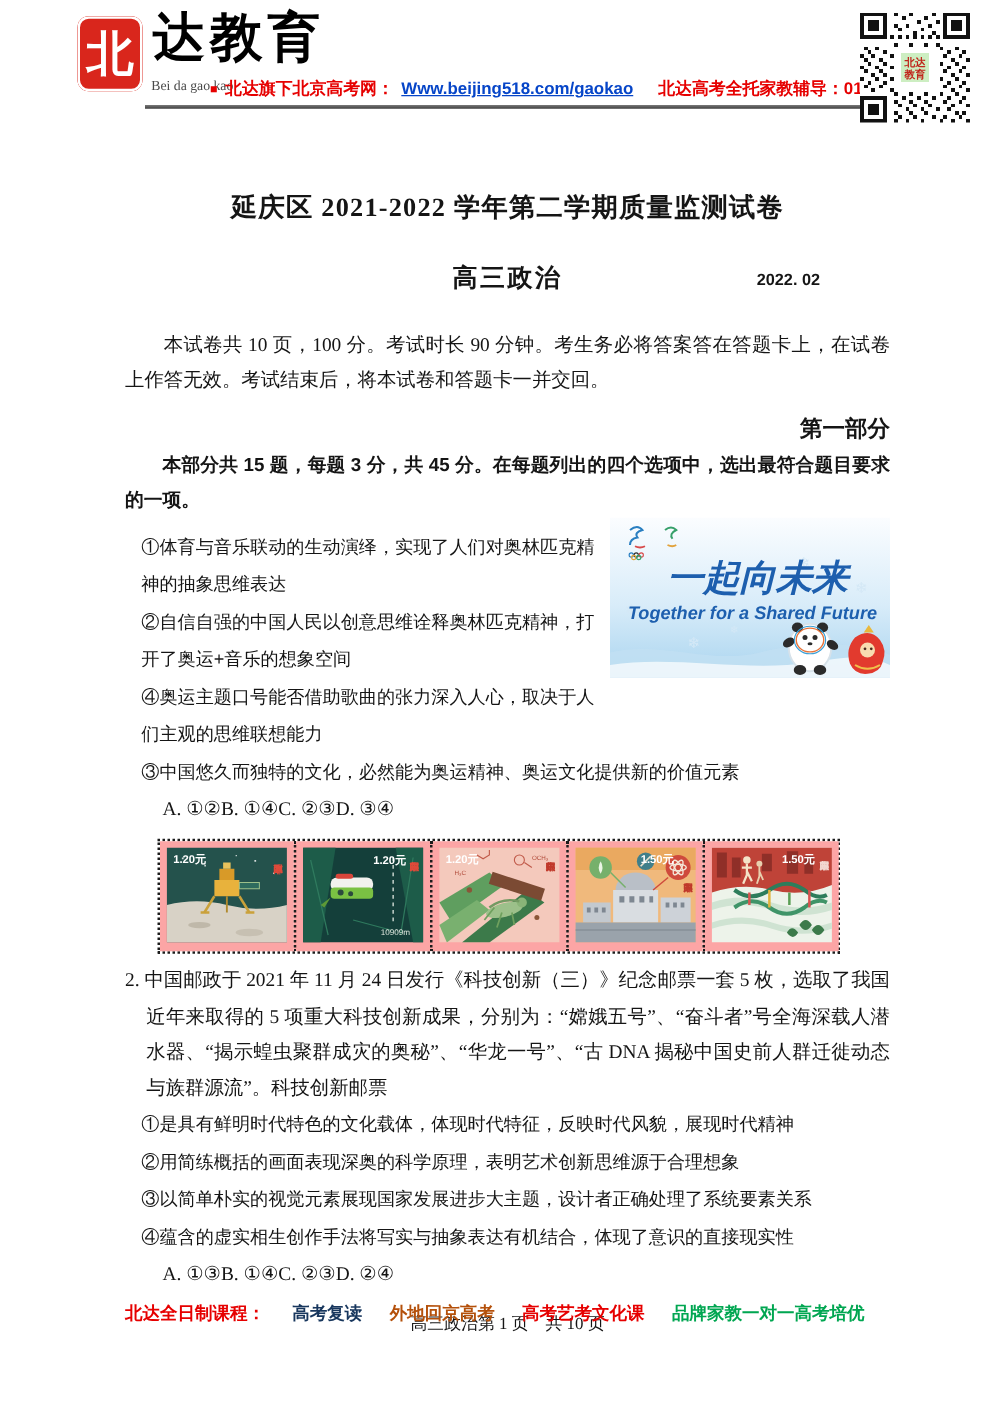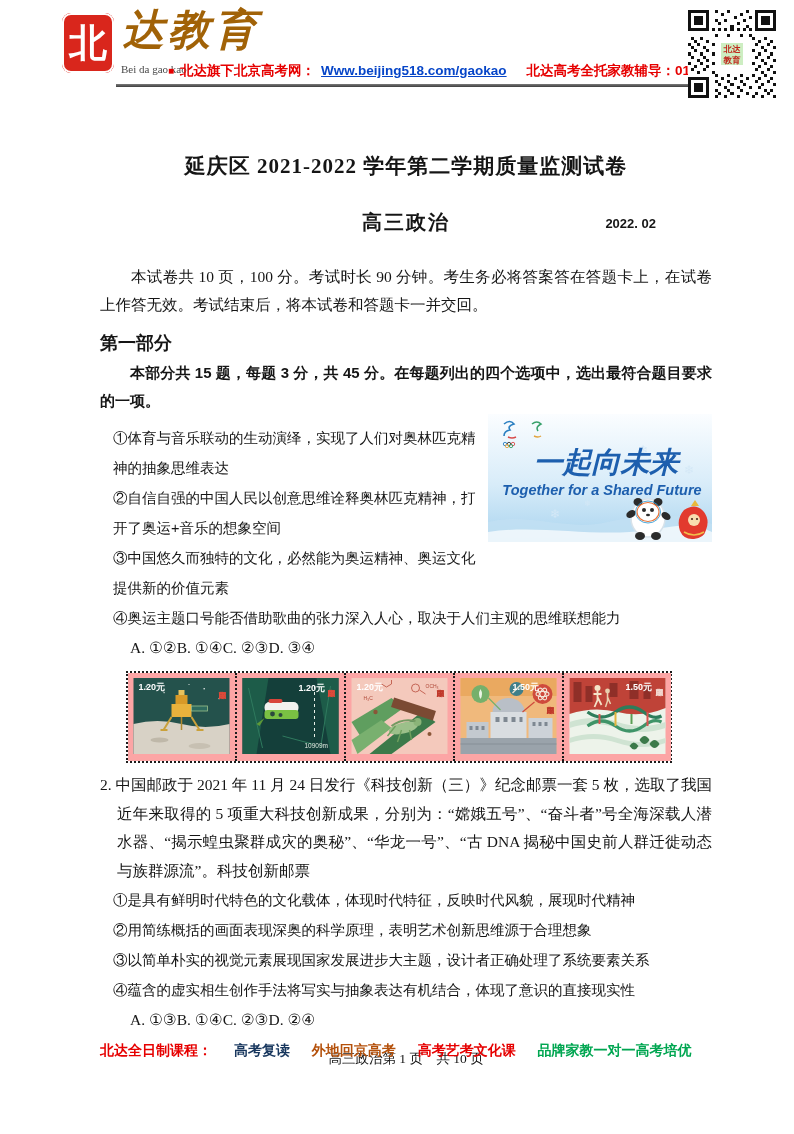--- a/index.html
+++ b/index.html
@@ -5,41 +5,41 @@
   html,body { margin:0; padding:0; background:#fff; }
   .page { position:relative; width:794px; height:1134px; background:#fff; overflow:hidden;
           font-family:"Liberation Serif","DejaVu Serif",serif; color:#151515; }
 
   
   .logo-seal { position:absolute; left:62px; top:13px; width:52px; height:60px;
                background:#d9261c; border-radius:9px; box-shadow:inset 0 0 0 2px #fff, inset 0 0 0 4px #d9261c;
                display:flex; align-items:center; justify-content:center;
                color:#fff; font-size:38px; font-weight:bold; font-family:"DejaVu Serif",serif; }
   .logo-script { position:absolute; left:122px; top:4px; font-size:42px; line-height:52px;
-                 font-weight:bold; font-style:italic; letter-spacing:4px; color:#a16207;
+                 font-weight:bold; letter-spacing:4px; color:#000000;
                  font-family:"DejaVu Serif",serif; }
   .logo-caption { position:absolute; left:121px; top:63px; font-size:11px; color:#4a4a4a; }
   .header-info { position:absolute; left:168px; top:62px; width:520px; white-space:nowrap;
                  font-family:"Liberation Sans",sans-serif; font-weight:bold; font-size:13.5px; color:#e60000; }
   .header-info .bullet { color:#e60000; font-size:10px; margin-right:6px; vertical-align:1px; }
   .header-info a { color:#0645c8; text-decoration:underline; font-weight:bold; margin:0 6px; }
   .header-info .tutor { margin-left:14px; }
   .hrule { position:absolute; left:116px; top:84px; width:630px; height:3px;
            background:linear-gradient(#7a7a7a,#3e3e3e); }
   .qr { position:absolute; left:688px; top:10px; width:88px; height:88px; }
 
   
   .doc { position:absolute; left:100px; top:152px; width:612px; }
   .exam-title { text-align:center; font-size:21px; font-weight:bold; letter-spacing:1px; margin:0; }
   .subject-row { position:relative; text-align:center; margin-top:29px; height:30px; }
   .exam-subject { font-size:20px; font-weight:bold; letter-spacing:2px; }
   .exam-date { position:absolute; right:56px; top:7px; font-size:13px; font-weight:bold;
                font-family:"Liberation Sans",sans-serif; }
   .instructions { margin:24px 0 0 0; font-size:15.5px; line-height:28px; text-indent:2em; text-align:justify; }
-  .part-heading { text-align:left; font-family:"Liberation Sans",sans-serif; font-weight:bold;
+  .part-heading { text-align:right; font-family:"Liberation Sans",sans-serif; font-weight:bold;
                   font-size:18px; margin:12px 0 4px 0; }
   .part-intro { margin:4px 0 0 0; font-family:"Liberation Sans",sans-serif; font-weight:bold;
                 font-size:15px; line-height:28px; text-indent:2em; text-align:justify; }
 
   .question { margin-top:8px; }
   .stem { margin:0; font-size:15.5px; line-height:28.5px; padding-left:17px; text-indent:-17px;
           text-align:justify; }
   .item { margin:0; font-family:"Liberation Sans",sans-serif; font-size:14.5px; line-height:30px;
           padding-left:13px; }
   .options { display:flex; padding:1px 14px 0 30px;
@@ -169,22 +169,22 @@
             <circle cx="204" cy="105" r="1.1" fill="#4a2b20"></circle>
               <circle cx="209" cy="105" r="1.1" fill="#4a2b20"></circle>
             <path d="M196 118 q10 6 20 0" fill="none" stroke="#f0c04a" stroke-width="1.6"></path>
           </g>
         </svg>
       </div>
 
 
       <p class="item">①体育与音乐联动的生动演绎，实现了人们对奥林匹克精神的抽象思维表达</p>
       <p class="item">②自信自强的中国人民以创意思维诠释奥林匹克精神，打开了奥运+音乐的想象空间</p>
+      <p class="item">④奥运主题口号能否借助歌曲的张力深入人心，取决于人们主观的思维联想能力</p>
       <p class="item">③中国悠久而独特的文化，必然能为奥运精神、奥运文化提供新的价值元素</p>
-      <p class="item">④奥运主题口号能否借助歌曲的张力深入人心，取决于人们主观的思维联想能力</p>
 
       <div class="options">
         <span>A. ①②</span>
         <span>B. ①④</span>
         <span>C. ②③</span>
         <span>D. ③④</span>
       </div>
     </section>
 
     <div class="stamps">

